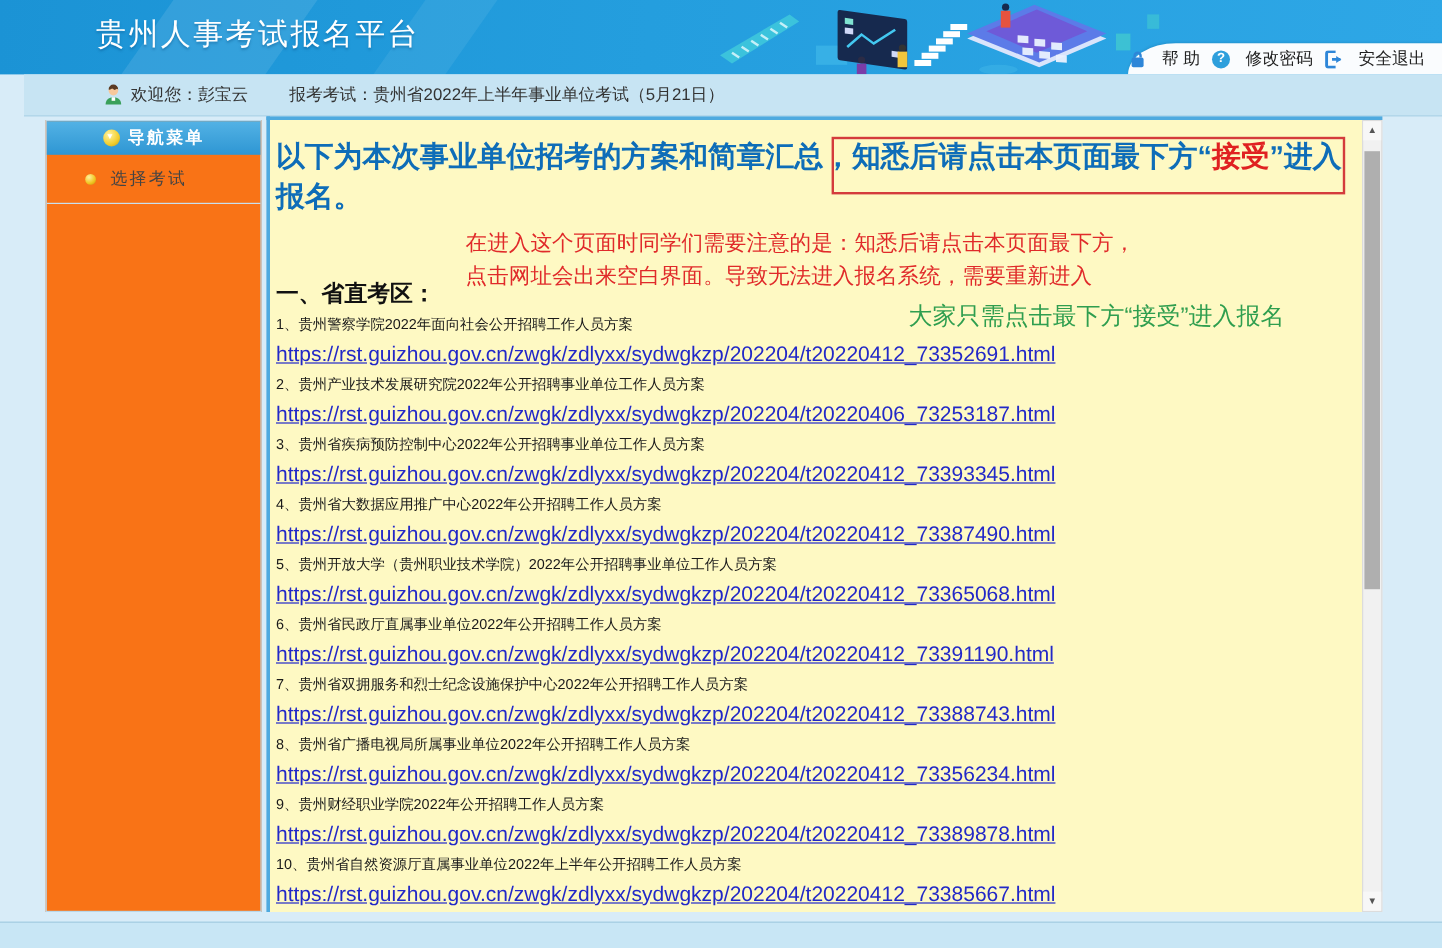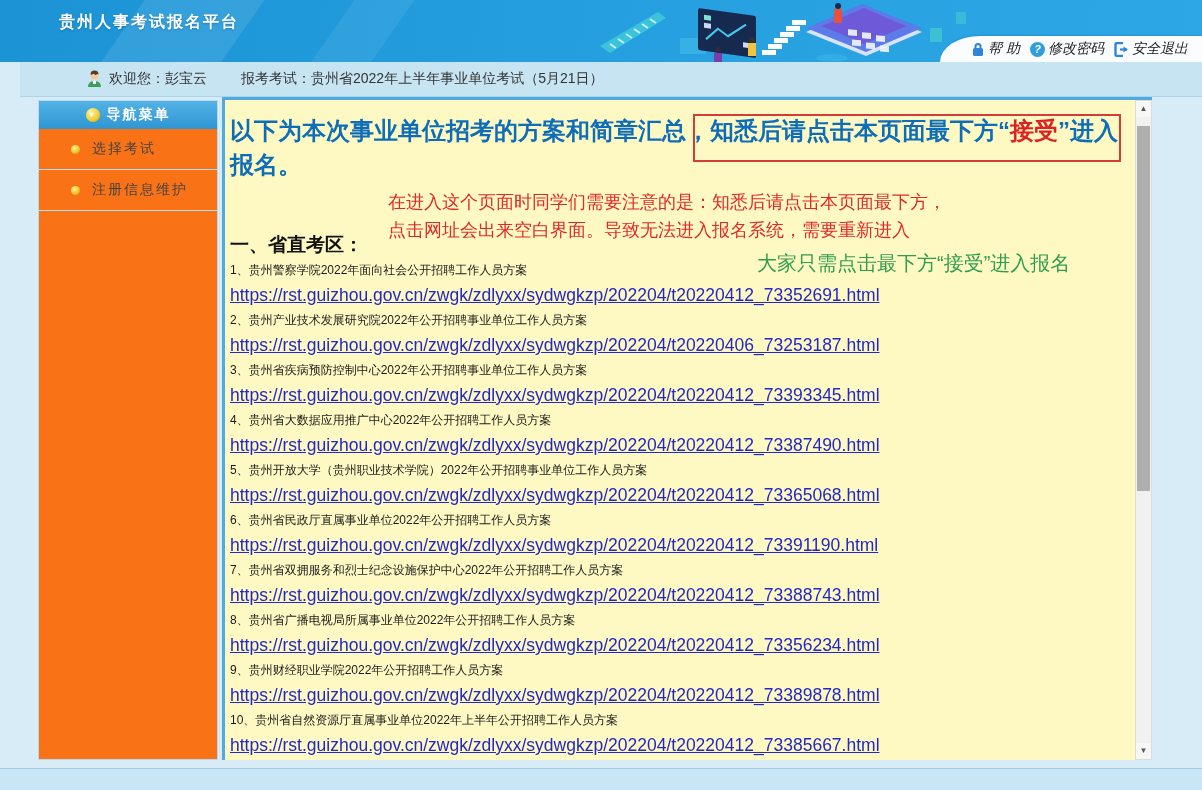--- a/index.html
+++ b/index.html
@@ -16,34 +16,34 @@
     background:linear-gradient(95deg,#1B93D5 0%,#249EDE 45%,#2EA7E6 100%);
     overflow:hidden;
   }
   .header-streak {
     position:absolute; background:rgba(255,255,255,.10);
     transform:skewX(-35deg); pointer-events:none;
   }
   .streak1 { left:120px; top:-10px; width:120px; height:90px; }
   .streak2 { left:330px; top:-10px; width:60px;  height:90px; background:rgba(255,255,255,.07); }
   .app-title {
-    position:absolute; left:59px; top:12px;
-    font-size:16px; font-weight:bold; color:#FFFFFF; letter-spacing:2px;
+    position:absolute; left:80px; top:12px;
+    font-size:25px; font-weight:normal; color:#FFFFFF; letter-spacing:2px;
     text-shadow:0 1px 2px rgba(0,60,110,.35);
   }
   .header-illustration { position:absolute; left:600px; top:0; width:380px; height:62px; }
   .header-links {
     position:absolute; right:0; top:36px; height:26px; width:262px;
     background:#FAFCFE; border-top-left-radius:46px 30px;
     display:flex; align-items:center; justify-content:flex-end;
     padding-right:14px; gap:10px;
     box-shadow:0 -1px 2px rgba(0,60,110,.15);
   }
-  .hlink { display:flex; align-items:center; gap:3px; cursor:pointer;
-    font-size:14px; color:#222; white-space:nowrap;font-style:italic; }
+  .hlink { display:flex; align-items:center; gap:13px; cursor:pointer;
+    font-size:14px; color:#222; white-space:nowrap; }
   .hicon { display:inline-flex; width:15px; height:15px; align-items:center; justify-content:center; }
   .q-circle {
     width:15px; height:15px; border-radius:50%; background:#2E9FDC;
     color:#fff; font-size:11px; font-weight:bold; line-height:15px; text-align:center;
   }
   
   .welcome-bar {
     position:absolute; left:0; top:62px; width:1202px; height:35px;
     background:#C7E4F3; border-bottom:1px solid #AFD4E8;
     display:flex; align-items:center; padding-left:66px;
@@ -239,24 +239,20 @@
 
 <div class="sidebar">
   <div class="nav-header">
     <span class="nav-caret">▼</span>
     <span>导航菜单</span>
   </div>
   <div class="nav-item">
     <span class="bullet"></span>
     <span>选择考试</span>
   </div>
-  <div class="nav-item">
-    <span class="bullet"></span>
-    <span>注册信息维护</span>
-  </div>
 </div>
 
 <div class="content-top-line"></div>
 <div class="content-left-line"></div>
 
 <div class="content">
   <div class="page-heading"><span>以下为本次事业单位招考的方案和简章汇总，知悉后请点击本页面最下方“</span><span class="accept-word">接受</span><span>”进入报名。</span></div>
 
   <div class="accept-box"></div>
 

